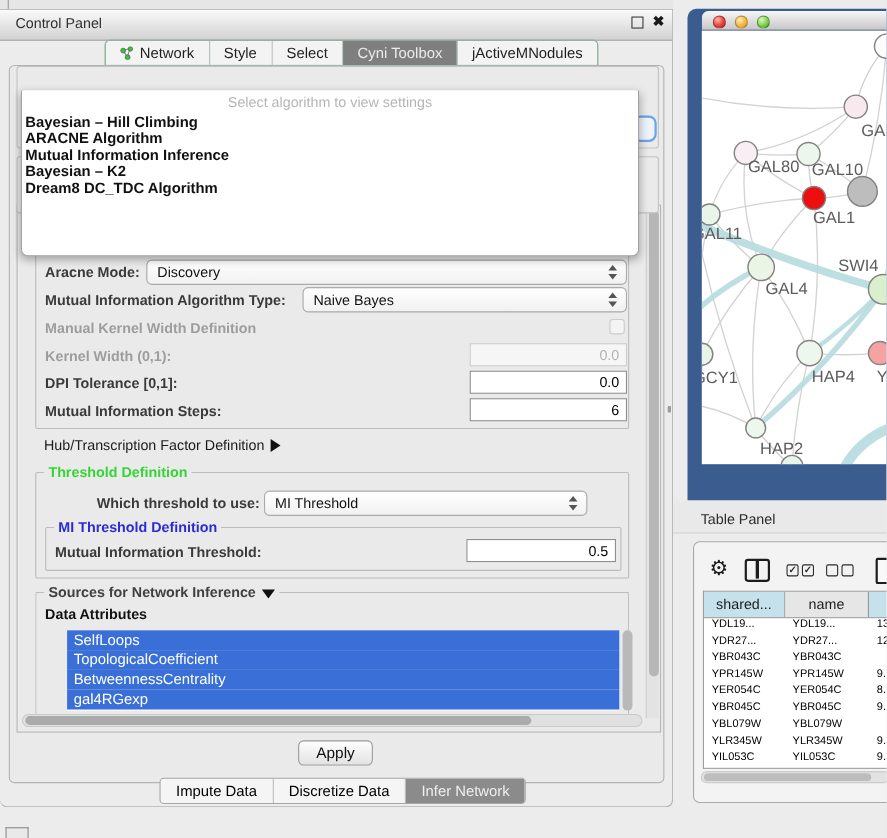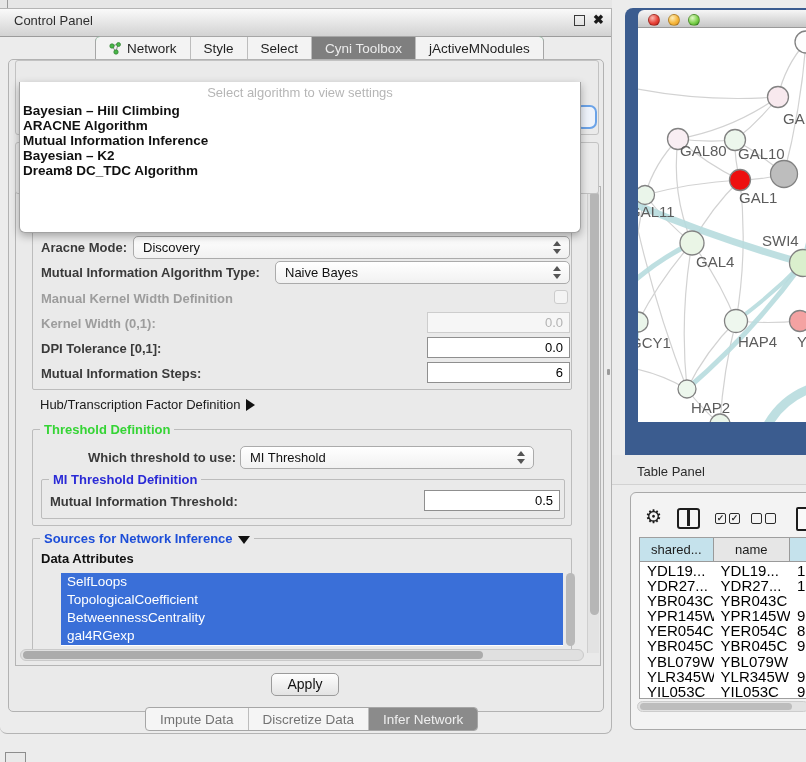--- a/index.html
+++ b/index.html
@@ -42,21 +42,21 @@
     border:1px solid #a2a2a2; border-top:none; border-radius:0 0 6px 6px;
     box-shadow:0 3px 8px rgba(0,0,0,.3); z-index:40; padding-top:3px;margin-top:26px; }
   #algo-popup .placeholder { text-align:center; color:#b6b6b6; font-size:13px; height:18px; }
   #algo-popup .item { font-size:13.5px; color:#111; height:15px; line-height:15px; padding-left:3px; white-space:nowrap;font-weight:bold; }
   #algo-popup .item.bold { font-weight:bold; }
 
   
   #settings-pane { position:absolute; left:6px; top:126px; width:586px; height:480px;
     border:1px solid #b5b5b5; background:#eaeaea; }
   .group { position:absolute; border:1px solid #bcbcbc; border-radius:2px; }
-  .group > .gtitle { position:absolute; top:-8px; left:7px; background:#eaeaea; padding:0 4px; font-size:13px; color:#1d4ed8; }
+  .group > .gtitle { position:absolute; top:-8px; left:7px; background:#eaeaea; padding:0 4px; font-size:13px; color:#404040; }
   .gtitle.blue { color:#2a2ad6; font-weight:bold; }
   .gtitle.green { color:#35d435; font-weight:bold; }
   .lbl { position:absolute; font-size:13px; font-weight:bold; color:#3a3a3a; white-space:nowrap; }
   .lbl.dis { color:#9d9d9d; }
   .combo { position:absolute; height:23px; background:linear-gradient(#ffffff,#f1f1f1); border:1px solid #ababab;
     border-radius:5px; font-size:13px; color:#111; line-height:21px; padding-left:9px; }
   .combo .spin { position:absolute; right:7px; top:4px; width:9px; height:14px; }
   .spin i { display:block; width:0; height:0; border-left:4px solid transparent; border-right:4px solid transparent; }
   .spin .up { border-bottom:5px solid #555; margin-bottom:3px; }
   .spin .dn { border-top:5px solid #555; }
@@ -77,21 +77,21 @@
   .vscroll .thumb { position:absolute; left:1.5px; top:2px; width:9px; height:424px; background:#b6b6b6; border-radius:5px; }
   #hscroll { position:absolute; left:4px; top:462px; width:564px; height:12px; background:#e0e0e0; border-radius:6px; border:1px solid #cacaca; }
   #hscroll .thumb { position:absolute; left:2px; top:1px; width:460px; height:8px; background:#ababab; border-radius:5px; }
 
   #apply-btn { position:absolute; left:262px; top:613px; width:68px; height:23px;
     background:linear-gradient(#fefefe,#e3e3e3); border:1px solid #9b9b9b; border-radius:5px;
     font-size:14px; color:#111; text-align:center; line-height:21px; }
 
   #bottom-tabbar { position:absolute; left:145px; top:698px; height:24px; display:flex;
     border:1px solid #a6a6a6; border-radius:4px; background:#f5f5f5; overflow:hidden; }
-  .btab { height:100%; display:flex; align-items:center; padding:0 14px; font-size:13.5px; color:#737373;
+  .btab { height:100%; display:flex; align-items:center; padding:0 14px; font-size:13.5px; color:#000000;
     border-right:1px solid #bdbdbd; white-space:nowrap; }
   .btab:last-child { border-right:none; }
   .btab.selected { background:#8b8b8b; color:#efefef; }
 
   #corner-icon { left:5px; top:752px; width:21px; height:10px; border:1.5px solid #8d8d8d; border-bottom:none; background:#e9e9e9; }
   #splitter-dot { left:607px; top:369px; width:3px; height:6px; background:#9b9b9b; border-radius:1px; }
 
   
   #net-frame { left:625px; top:8px; width:181px; height:447px; background:#3b5c8f; border-radius:8px 0 0 0; }
   #net-titlebar { position:absolute; left:13px; top:2px; width:168px; height:18px;
@@ -116,21 +116,21 @@
     text-align:center; color:#2a2a2a; font-weight:bold; }
   #doc-icon { position:absolute; left:165px; top:8px; width:18px; height:24px; border:2.5px solid #1c1c1c; border-radius:2px; background:#f9f9f9; }
   #table-grid { position:absolute; left:8px; top:44px; width:170px; height:162px; background:#fff;
     border:1px solid #9f9f9f; border-right:none; overflow:hidden; }
   .thead { display:flex; height:24px; border-bottom:1px solid #9a9a9a; }
   .th { font-size:13px; color:#1c1c1c; text-align:center; line-height:23px; border-right:1px solid #9a9a9a;
     overflow:hidden; white-space:nowrap; }
   .th.hl { background:#c5e2ec; }
   .th.plain { background:#e6e6e6; }
   .trow { display:flex; height:15.1px; }
-  .td { font-size:15px; color:#000; padding-left:7px; white-space:nowrap; overflow:hidden; }
+  .td { font-size:10px; color:#000; padding-left:7px; white-space:nowrap; overflow:hidden; }
   .c0 { width:74px; } .c1 { width:77px; } .c2 { width:19px; }
   #table-hscroll { position:absolute; left:6px; top:208px; width:172px; height:11px; background:#e2e2e2; border-radius:6px; border:1px solid #cccccc; }
   #table-hscroll .thumb { position:absolute; left:2px; top:1px; width:152px; height:7px; background:#bdbdbd; border-radius:4px; }
 </style>
 </head>
 <body>
 
 <div id="stage">
 
   <div class="abs" id="top-strip">

